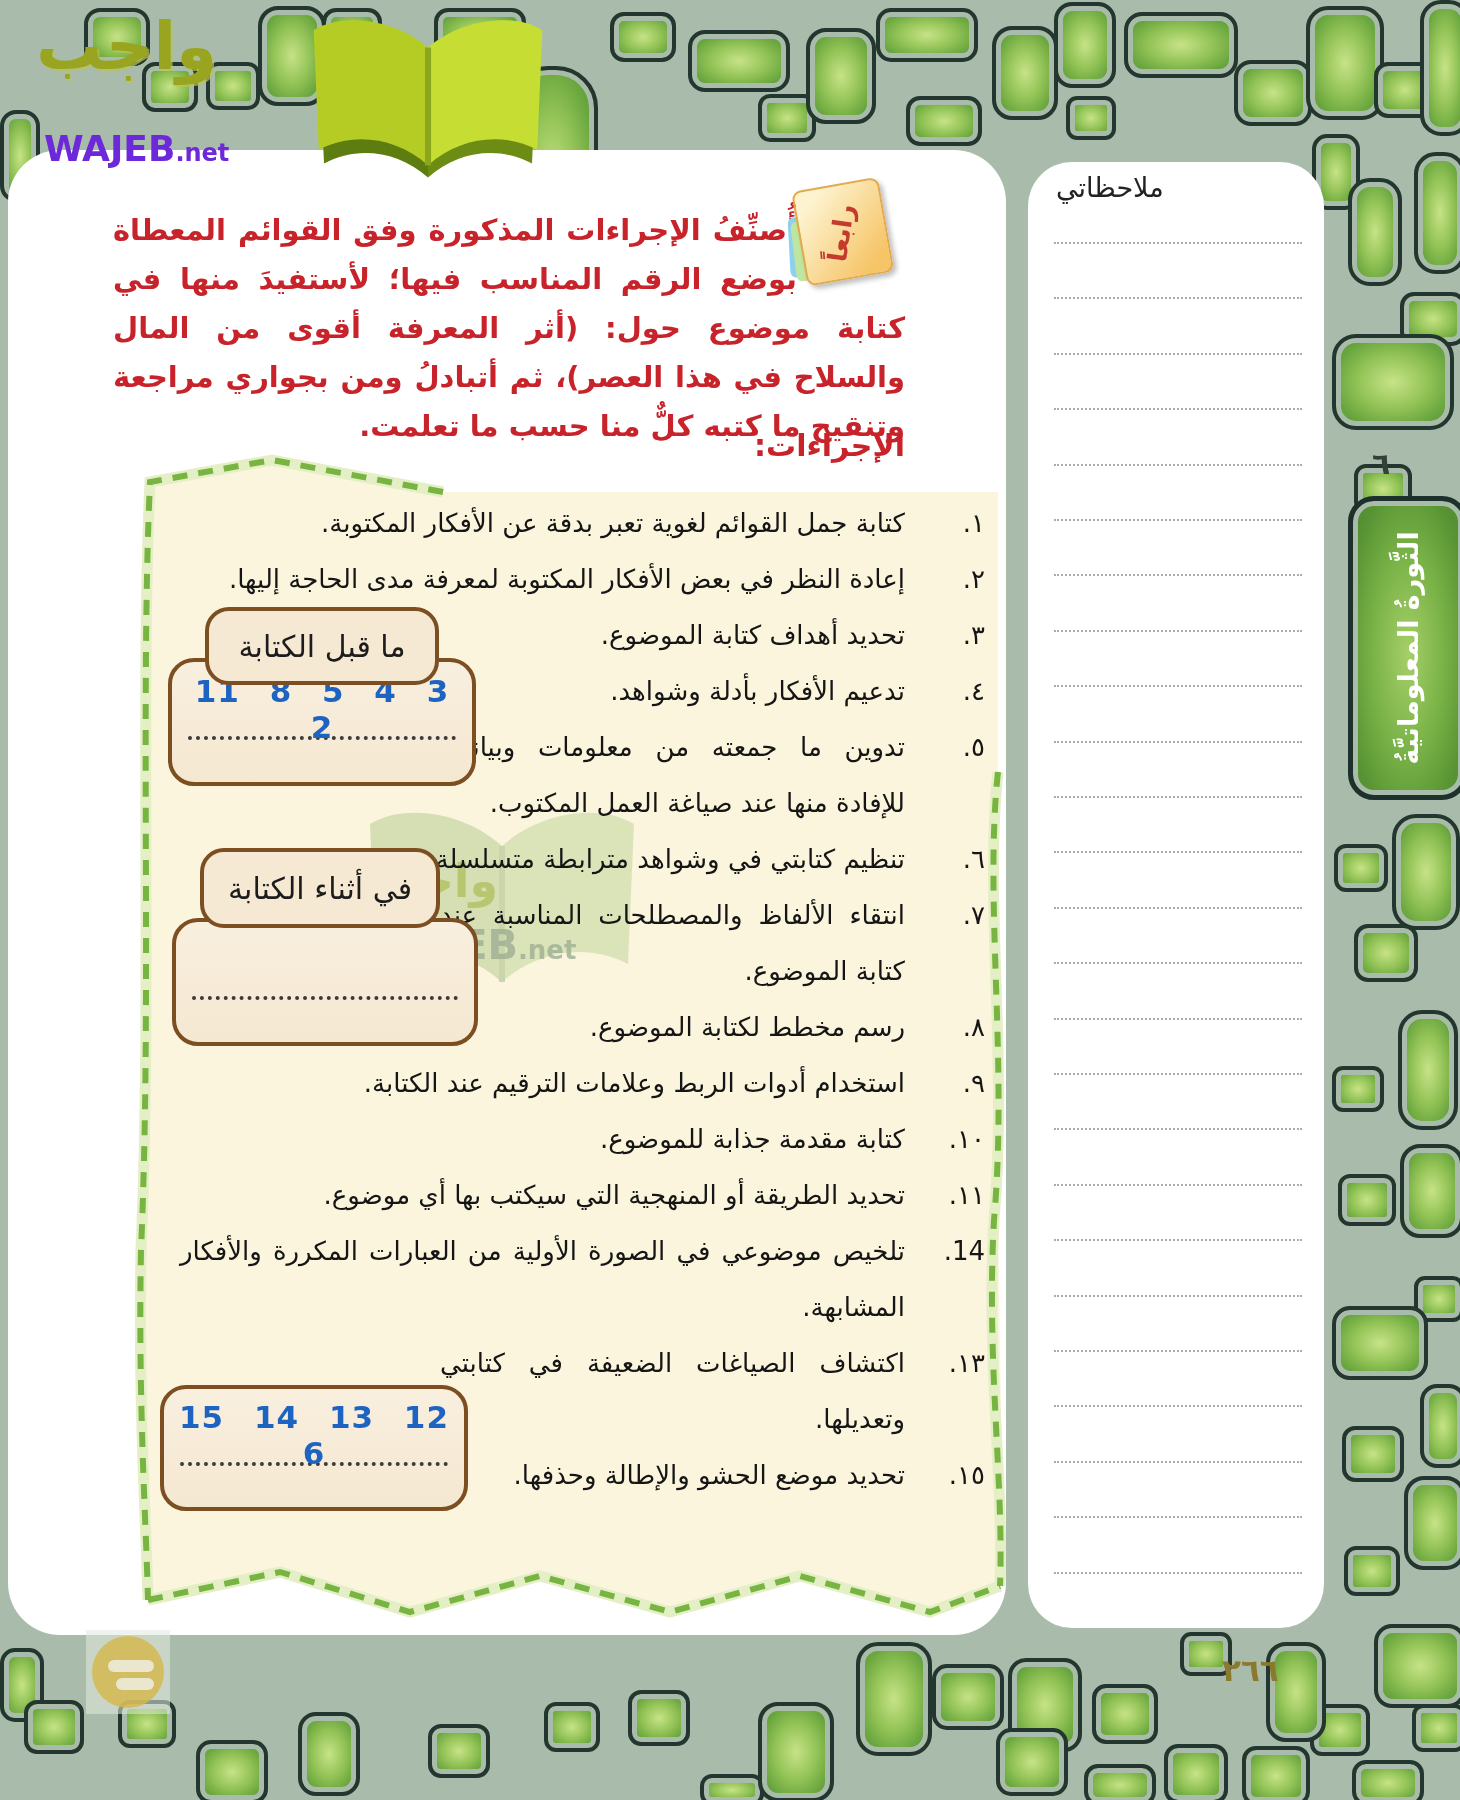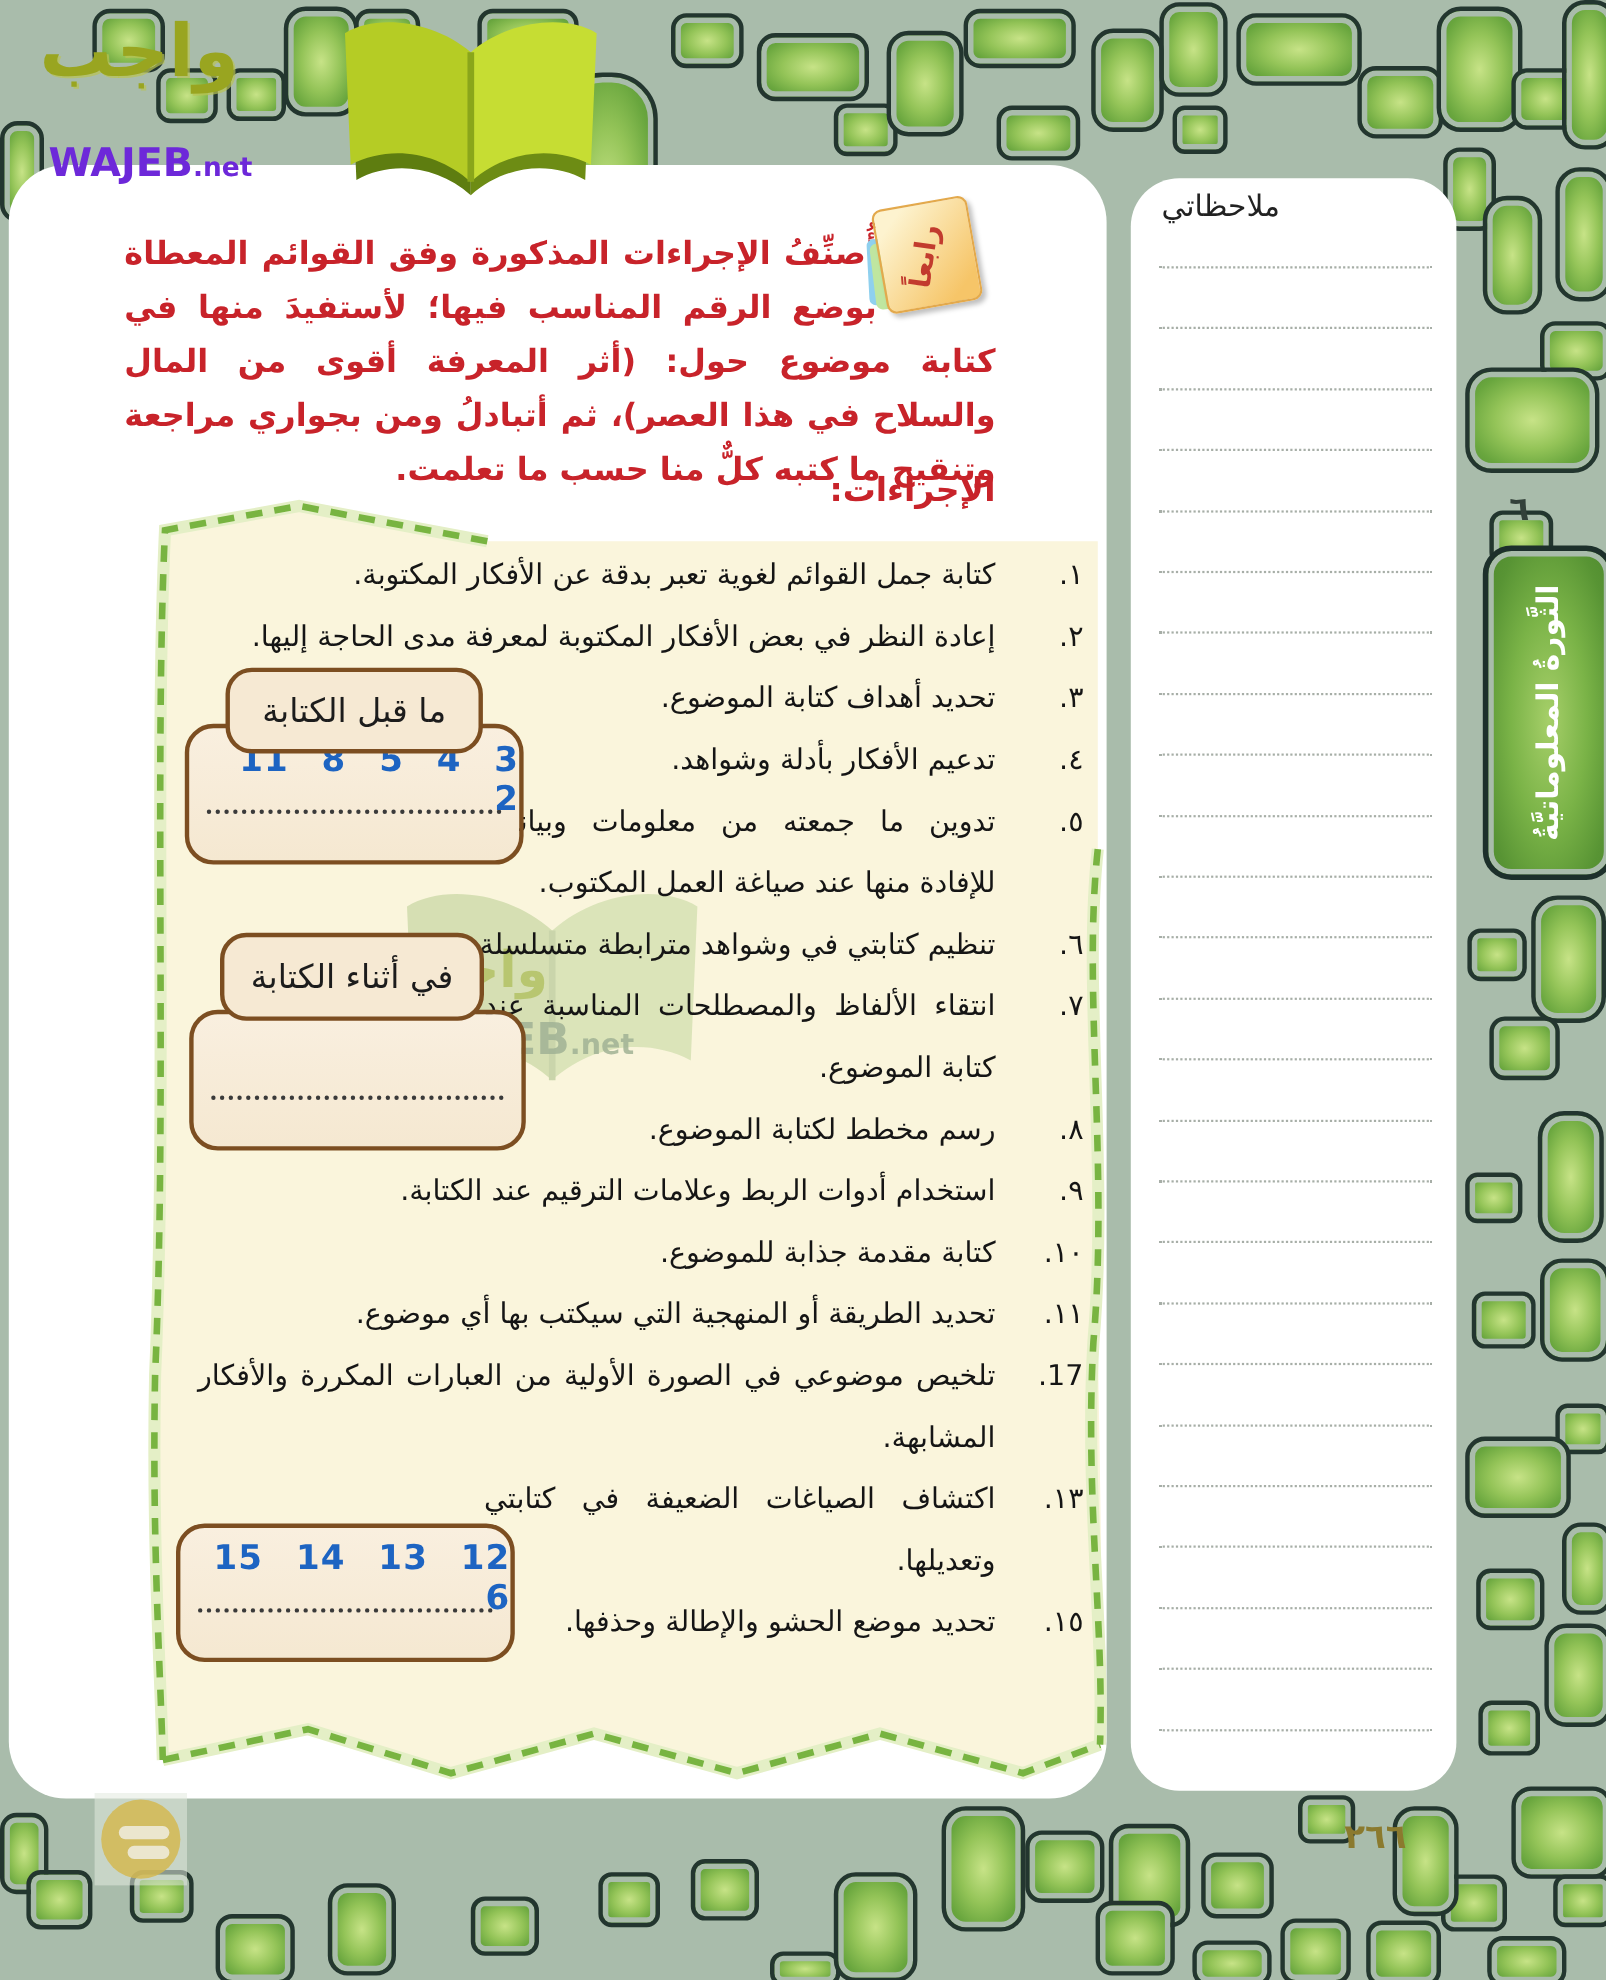--- a/index.html
+++ b/index.html
@@ -30,21 +30,21 @@
   .inum{display:inline-block;width:80px;margin-right:-80px;text-align:right;padding-left:6px;
         box-sizing:border-box;font-size:26px;color:#151515;}
   .ind-box{padding-left:290px;}
   .ind-sm{padding-left:30px;}
 
   
   .tab{position:absolute;background:#f6e9d3;border:4px solid #7c4e21;border-radius:24px;z-index:3;
        display:flex;align-items:center;justify-content:center;font-size:30px;color:#1c1c1c;direction:rtl;}
   .bbody{position:absolute;background:linear-gradient(#f9efdf,#f5e8d1);border:4px solid #7c4e21;border-radius:26px;z-index:2;}
   .dotrow{position:absolute;left:16px;right:16px;top:62%;border-top:4px dotted #3a3a3a;z-index:1;}
-  .answers{position:absolute;left:0;right:0;top:62%;transform:translateY(-88%);text-align:right;direction:ltr;
+  .answers{position:absolute;left:0;right:0;top:62%;transform:translateY(-88%);text-align:center;direction:ltr;
            font-weight:bold;font-size:31px;color:#1d64c2;word-spacing:18px;letter-spacing:1px;z-index:2;}
 
   
   .notes-title{position:absolute;left:1056px;top:172px;font-size:27px;color:#222;direction:rtl;}
   .nline{position:absolute;left:1054px;width:248px;border-top:2px dotted #98a198;opacity:.85;}
 
   
   .banner{position:absolute;left:1348px;top:496px;width:110px;height:294px;border-radius:26px;
           border:5px solid #1d302b;box-shadow:inset 0 0 0 5px #a9bcab;
           background:radial-gradient(ellipse at 50% 52%, #a6cf69 0%, #7ab347 45%, #589434 80%, #4f8b2e 100%);}
@@ -200,21 +200,21 @@
       <div class="pitem"><span class="inum">٢.</span><span>إعادة النظر في بعض الأفكار المكتوبة لمعرفة مدى الحاجة إليها.</span></div>
       <div class="pitem"><span class="inum">٣.</span><span>تحديد أهداف كتابة الموضوع.</span></div>
       <div class="pitem"><span class="inum">٤.</span><span>تدعيم الأفكار بأدلة وشواهد.</span></div>
       <div class="pitem ind-box"><span class="inum">٥.</span><span>تدوين ما جمعته من معلومات وبيانات للإفادة منها عند صياغة العمل المكتوب.</span></div>
       <div class="pitem"><span class="inum">٦.</span><span>تنظيم كتابتي في وشواهد مترابطة متسلسلة.</span></div>
       <div class="pitem ind-box"><span class="inum">٧.</span><span>انتقاء الألفاظ والمصطلحات المناسبة عند كتابة الموضوع.</span></div>
       <div class="pitem"><span class="inum">٨.</span><span>رسم مخطط لكتابة الموضوع.</span></div>
       <div class="pitem"><span class="inum">٩.</span><span>استخدام أدوات الربط وعلامات الترقيم عند الكتابة.</span></div>
       <div class="pitem"><span class="inum">١٠.</span><span>كتابة مقدمة جذابة للموضوع.</span></div>
       <div class="pitem"><span class="inum">١١.</span><span>تحديد الطريقة أو المنهجية التي سيكتب بها أي موضوع.</span></div>
-      <div class="pitem ind-sm"><span class="inum">17.</span><span>تلخيص موضوعي في الصورة الأولية من العبارات المكررة والأفكار المشابهة.</span></div>
+      <div class="pitem ind-sm"><span class="inum">14.</span><span>تلخيص موضوعي في الصورة الأولية من العبارات المكررة والأفكار المشابهة.</span></div>
       <div class="pitem ind-box"><span class="inum">١٣.</span><span>اكتشاف الصياغات الضعيفة في كتابتي وتعديلها.</span></div>
       <div class="pitem"><span class="inum">١٥.</span><span>تحديد موضع الحشو والإطالة وحذفها.</span></div>
     </div>
 
   <div class="bbody" style="left:168px;top:658px;width:300px;height:120px;">
     <div class="dotrow"></div>
     <div class="answers">11 8 5 4 3 2</div>
   </div>
   <div class="tab" style="left:205px;top:607px;width:226px;height:70px;">ما قبل الكتابة</div>
 

